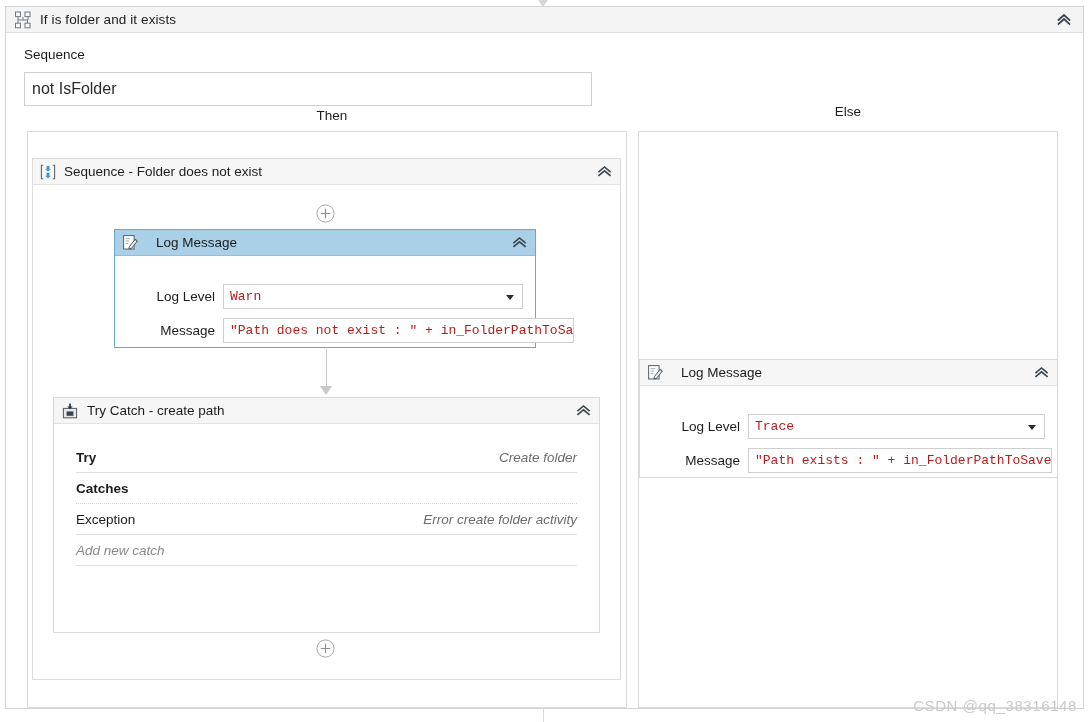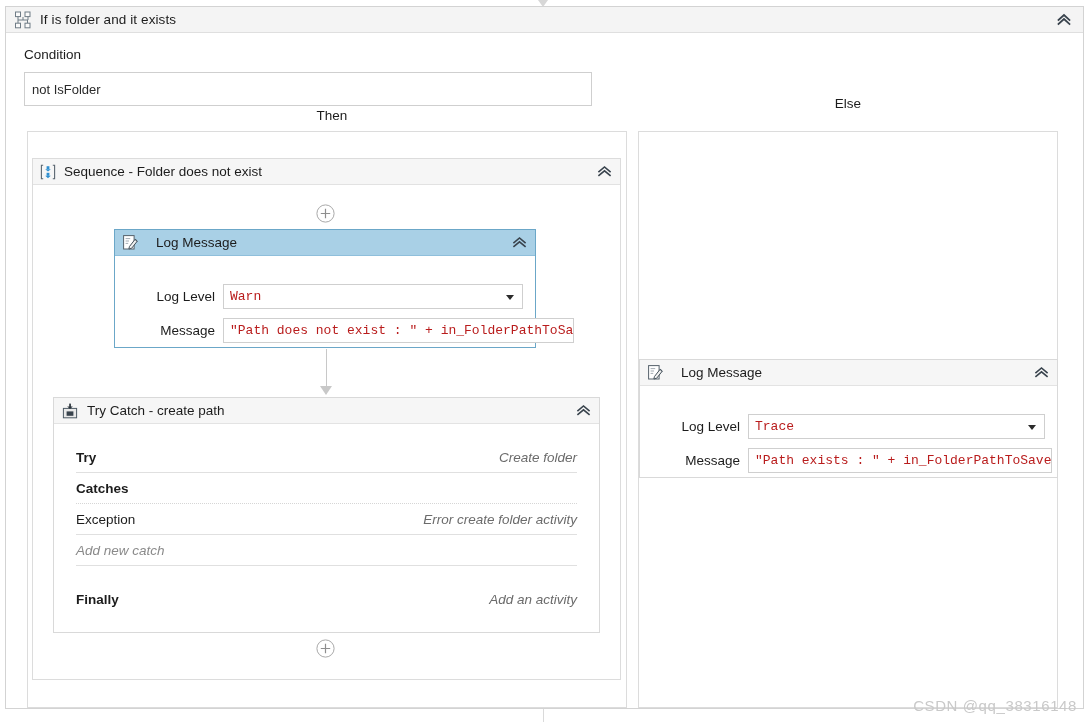--- a/index.html
+++ b/index.html
@@ -82,35 +82,35 @@
   .cond-input {
     position: absolute;
     left: 24px;
     top: 72px;
     width: 568px;
     height: 28px;
     border: 1px solid #cfcfcf;
     background: #ffffff;
     box-sizing: border-box;
     font-family: "Liberation Sans", sans-serif;
-    font-size: 13px;
+    font-size: 16px;
     color: #2b2b2b;
     padding: 16px 7px;
     outline: none;
   }
 
   
   .branch-label {
     position: absolute;
     font-size: 13.5px;
     color: #1c1c1c;
     text-align: center;
   }
   .branch-label.then { left: 27px; top: 108px; width: 610px; }
-  .branch-label.else { left: 638px; top: 96px; width: 420px; }
+  .branch-label.else { left: 638px; top: 104px; width: 420px; }
 
   
   .branch-panel {
     position: absolute;
     border: 1px solid #dcdcdc;
     background: #ffffff;
     box-sizing: border-box;
   }
   .branch-panel.then { left: 27px; top: 131px; width: 600px; height: 577px; }
   .branch-panel.else { left: 638px; top: 131px; width: 420px; height: 577px; }
@@ -366,21 +366,21 @@
       <span class="collapse-chevron">
         <svg viewBox="0 0 18 18" width="18" height="18">
           <path d="M3.5 9 L9 4 L14.5 9" stroke="#39434d" stroke-width="1.7" fill="none" stroke-linecap="square"></path>
           <path d="M3.5 13 L9 8 L14.5 13" stroke="#39434d" stroke-width="1.7" fill="none" stroke-linecap="square"></path>
         </svg>
       </span>
     </div>
 
   </div>
 
-  <div class="cond-label">Condition</div>
+  <div class="cond-label">Sequence</div>
   <input class="cond-input" type="text" value="not IsFolder" style="">
 
   <div class="branch-label then">Then</div>
   <div class="branch-label else">Else</div>
 
   <div class="branch-panel then"></div>
 
   <div class="sequence-box">
     <div class="seq-header">
       <span class="hdr-icon">
@@ -487,24 +487,20 @@
       <div class="tc-sep"></div>
 
       <div class="tc-row addnew">
         <span class="left">Add new catch</span>
         <span class="right"></span>
       </div>
       <div class="tc-sep"></div>
 
       <div class="tc-spacer"></div>
 
-      <div class="tc-row">
-        <span class="left strong">Finally</span>
-        <span class="right">Add an activity</span>
-      </div>
 
     </div>
   </div>
 
   <div class="plus-btn" style="left:316px; top:639px;">
     <svg viewBox="0 0 19 19" width="19" height="19">
       <circle cx="9.5" cy="9.5" r="8.6" fill="#ffffff" stroke="#a8a8a8" stroke-width="1"></circle>
       <path d="M9.5 4.8 L9.5 14.2 M4.8 9.5 L14.2 9.5" stroke="#8e8e8e" stroke-width="1.2"></path>
     </svg>
   </div>

